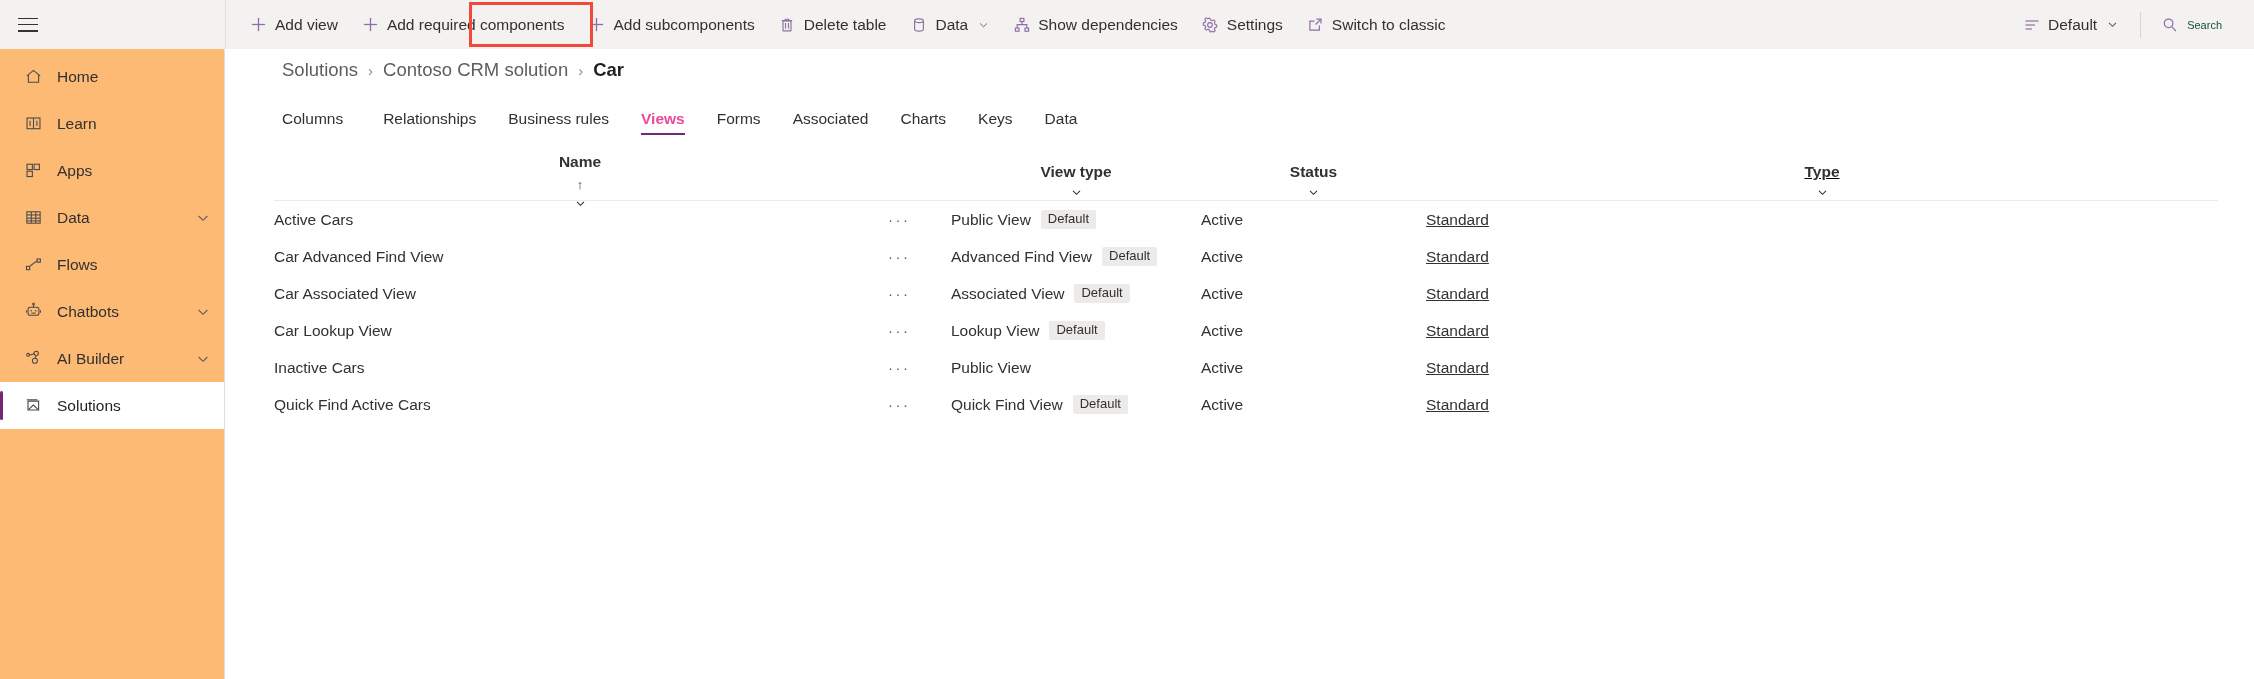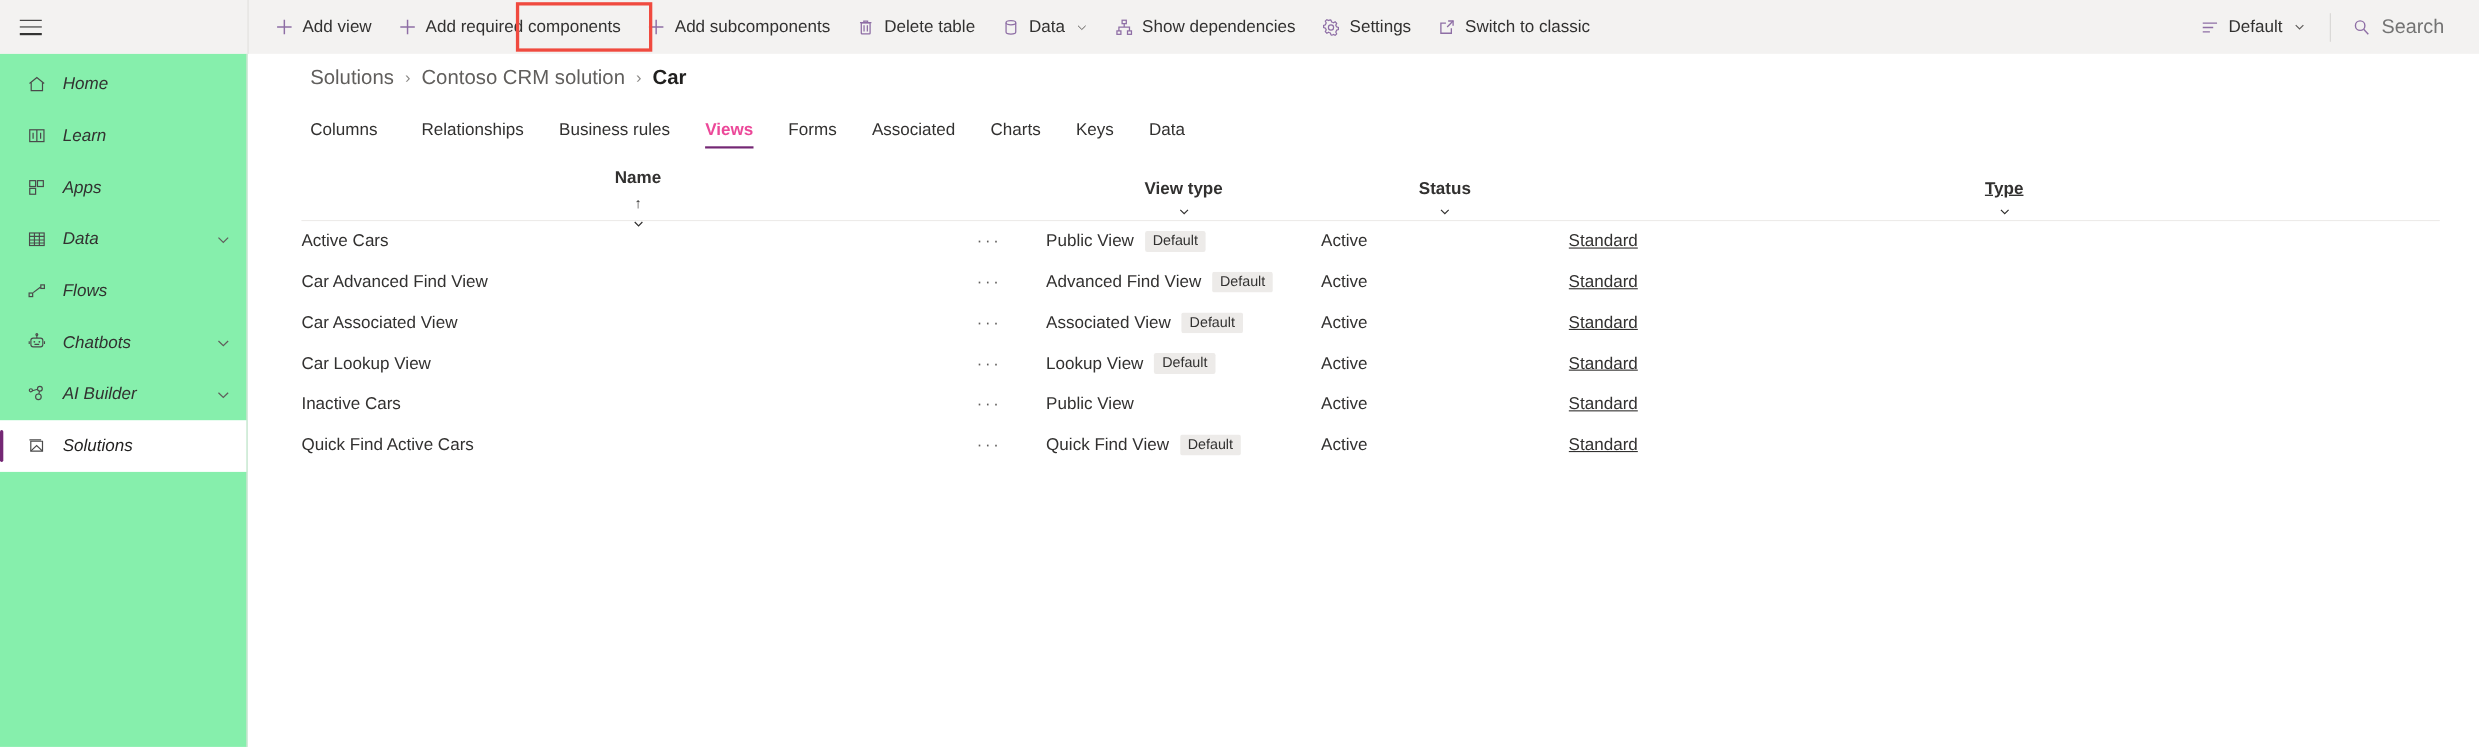--- a/index.html
+++ b/index.html
@@ -99,32 +99,31 @@
 
   .topbar-right {
     margin-left: auto;
     display: flex;
     align-items: center;
     height: 49px;
     padding-right: 22px;
   }
   .right-sep { width: 1px; height: 26px; background: #d8d6d4; margin: 0 10px; }
   .search-item { display:flex; align-items:center; gap: 9px; padding: 0 10px; height: 40px; cursor: pointer; }
-  .search-placeholder { color: #737373; font-size: 18px; }
+  .search-placeholder { color: #14532d; font-size: 11px; }
 
   
   .leftnav {
     position: absolute;
     left: 0; top: 49px;
     width: 225px;
     height: 630px;
-    background: #86efac;
+    background: #fdba74;
     border-right: 1px solid #e1dfdd;
     padding-top: 4px;
-    font-style: italic;
   }
   .nav-item {
     position: relative;
     height: 47px;
     display: flex;
     align-items: center;
     padding-left: 23px;
     padding-right: 14px;
     cursor: pointer;
     color: #323130;

